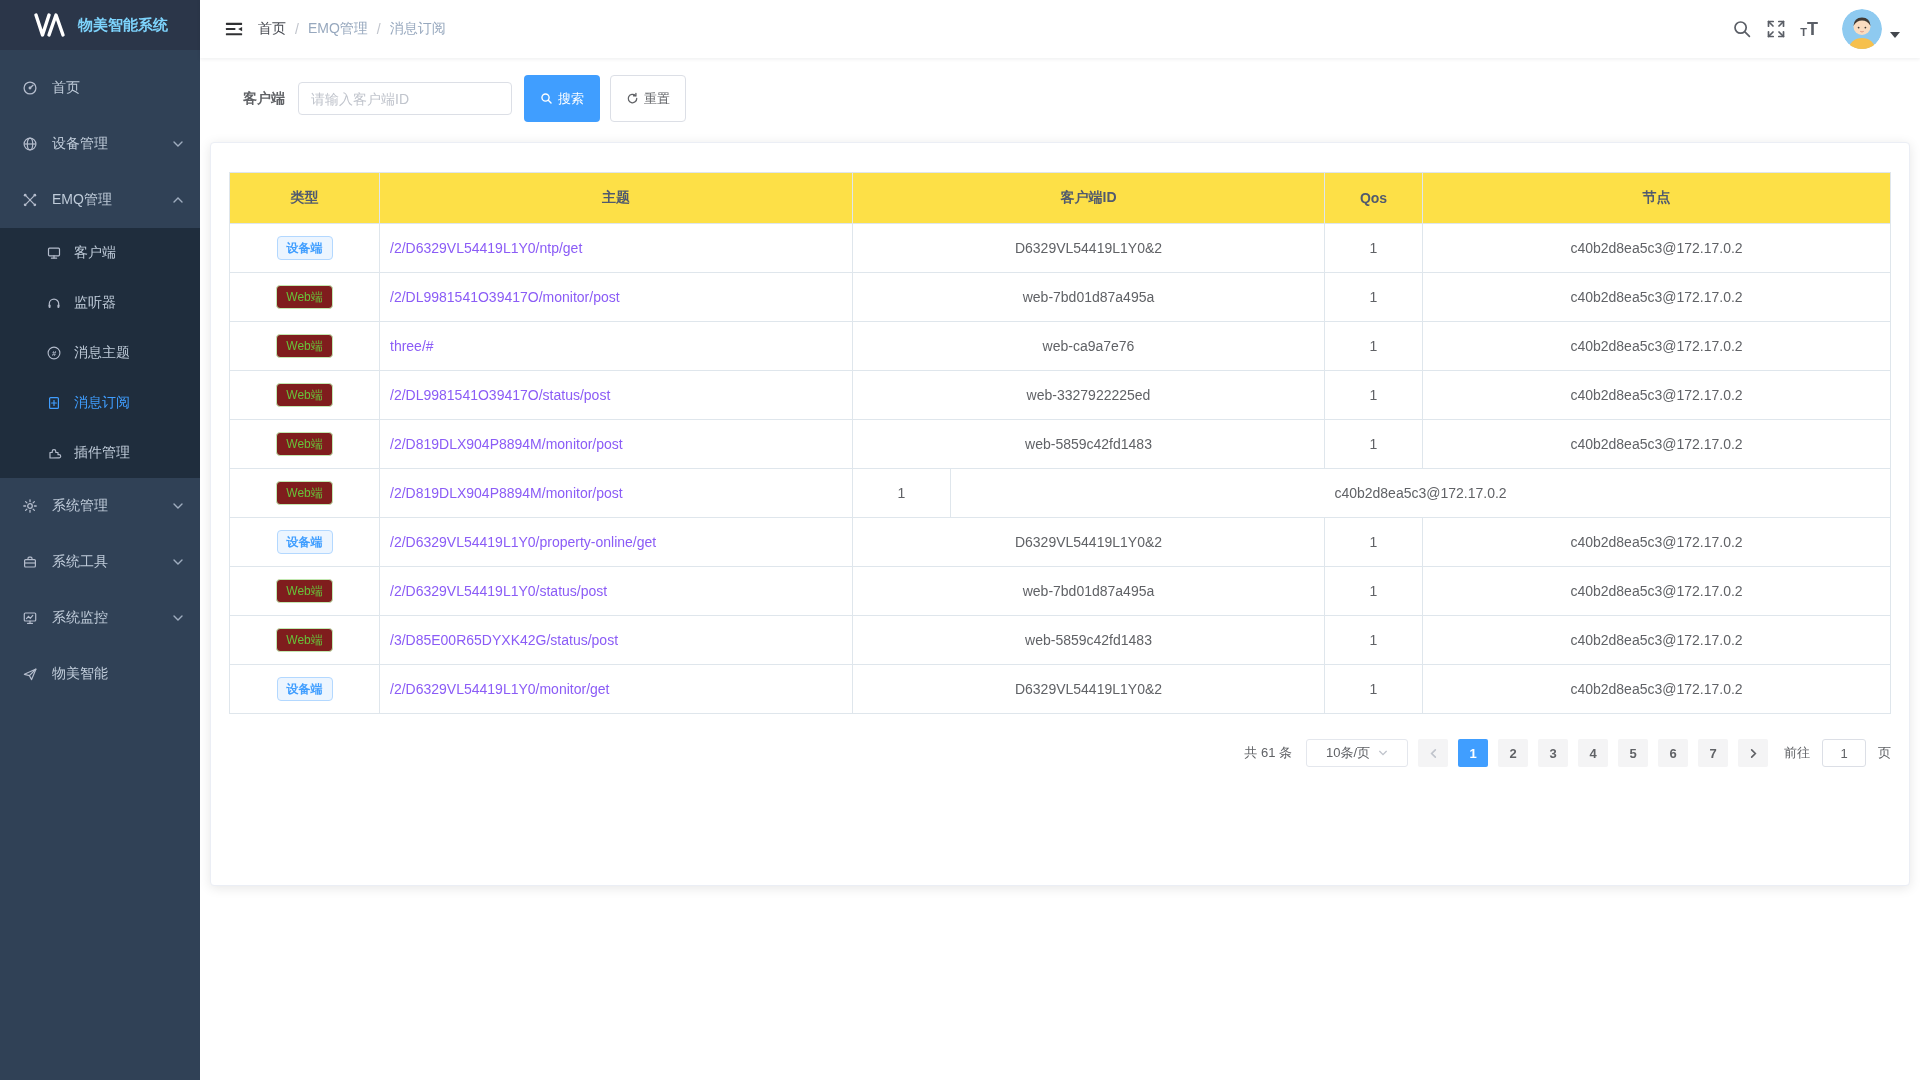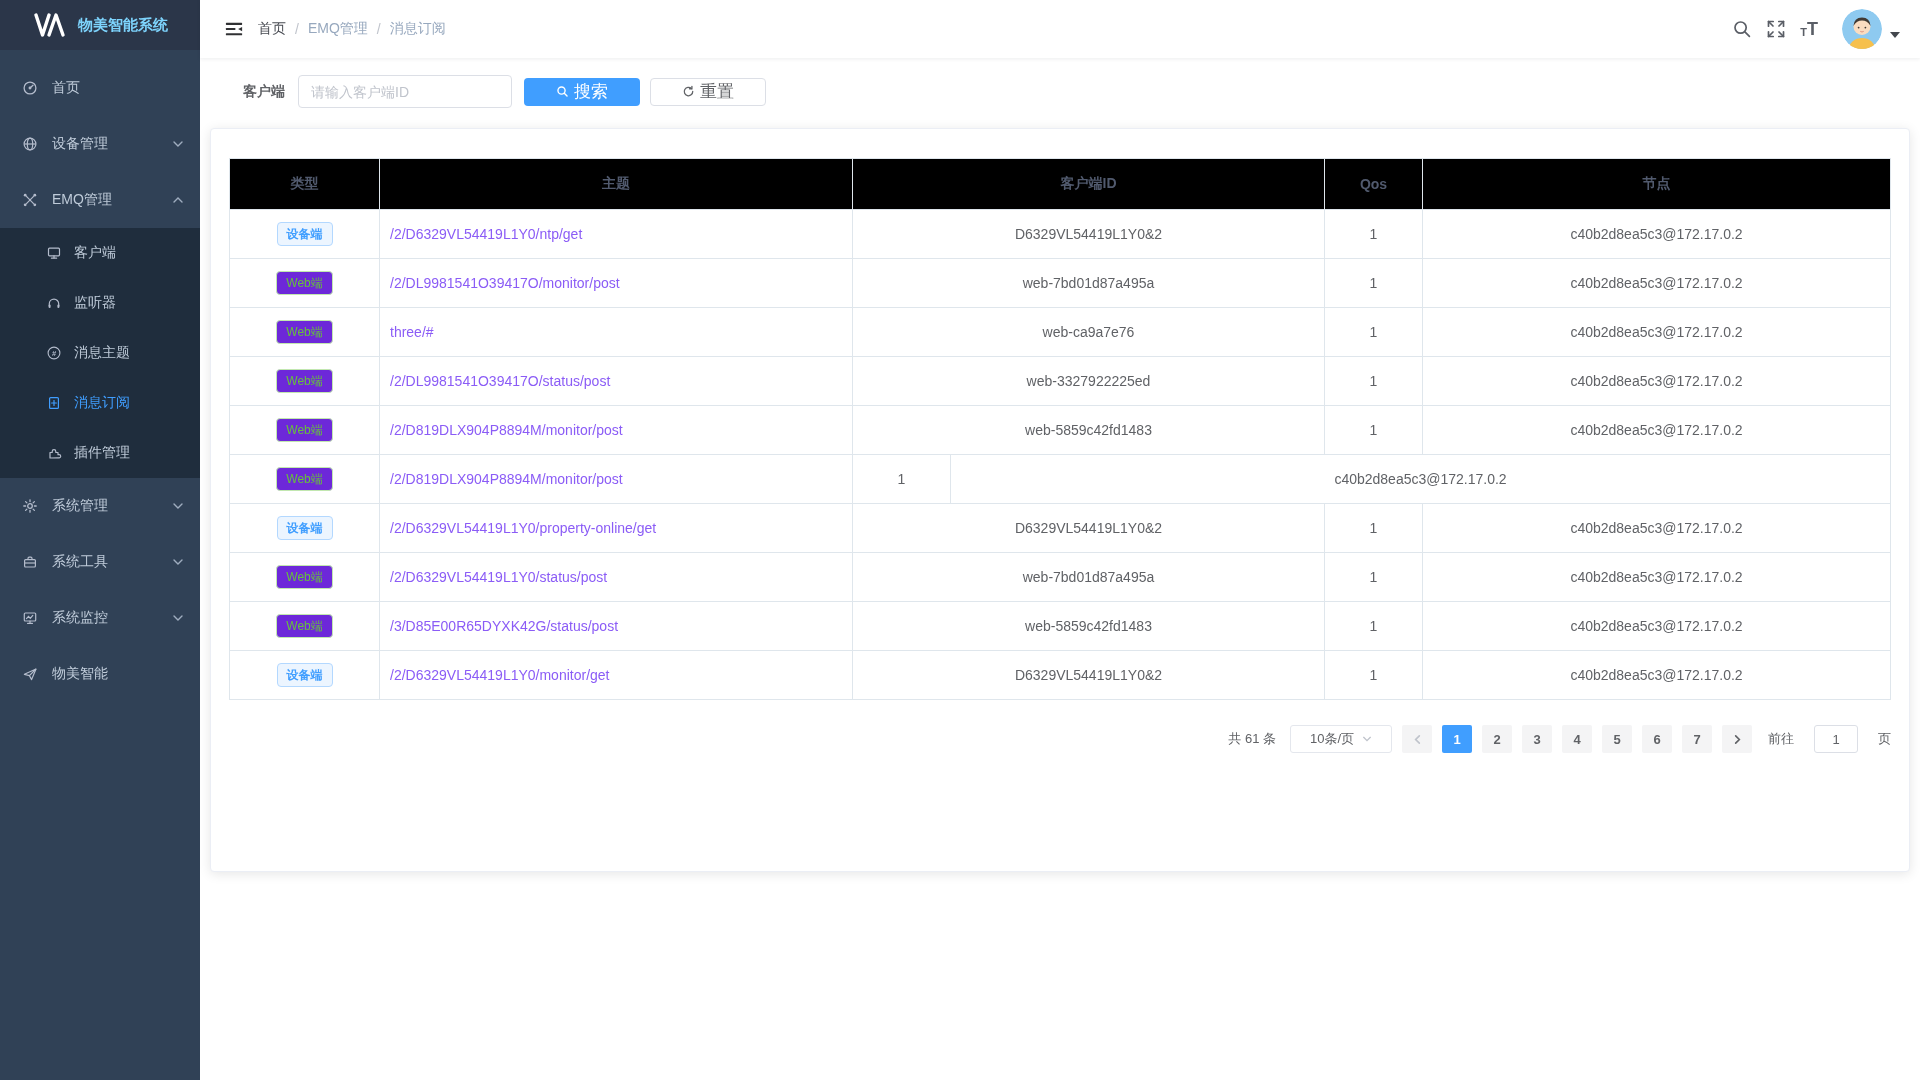--- a/index.html
+++ b/index.html
@@ -43,64 +43,64 @@
   .caret-down { width:0; height:0; border-left:5px solid transparent; border-right:5px solid transparent;
     border-top:6px solid #43474d; margin-top:12px; }
 
   
   .content { padding:0 10px; flex:1; background:#fff; }
   .search-card { background:#fff; padding:17px 20px 16px 33px; display:flex; align-items:center; }
   .search-label { font-weight:bold; color:#606266; margin-right:13px; }
   .search-input { width:214px; height:33px; border:1px solid #dcdfe6; border-radius:4px; padding:0 12px;
     font-size:14px; color:#606266; outline:none; font-family:inherit; }
   .search-input::placeholder { color:#c0c4cc; }
-  .btn { height:28px; border-radius:4px; font-size:17px; display:inline-flex; align-items:center;
-    justify-content:center; gap:5px; cursor:pointer; padding:0 31px; border:1px solid transparent; font-family:inherit; }
+  .btn { height:47px; border-radius:4px; font-size:13px; display:inline-flex; align-items:center;
+    justify-content:center; gap:5px; cursor:pointer; padding:0 15px; border:1px solid transparent; font-family:inherit; }
   .btn-primary { background:#409eff; color:#fff; margin-left:12px; }
   .btn-plain { background:#fff; color:#606266; border-color:#dcdfe6; margin-left:10px; }
   .btn svg { width:13px; height:13px; }
 
   .table-card { margin:4px 0 0 0; background:#fff; border-radius:4px;
     box-shadow:0 2px 12px 0 rgba(0,0,0,.1); border:1px solid #ebeef5;
     padding:29px 18px 118px 18px; }
 
   
   .table { width:100%; border:1px solid #dfe6ec; border-bottom:none; }
   .tr { display:flex; border-bottom:1px solid #dfe6ec; background:#fff; }
   .th, .td { display:flex; align-items:center; justify-content:center; padding:0 10px;
     border-right:1px solid #dfe6ec; overflow:hidden; }
   .th:last-child, .td:last-child { border-right:none; }
-  .thead .tr { background:#000000; }
+  .thead .tr { background:#fde047; }
   .th { height:50px; color:#515a6e; font-weight:bold; font-size:14px; }
   .td { height:48px; color:#606266; font-size:14px; }
   .col-type  { width:150px; flex:0 0 150px; }
   .col-topic { width:473px; flex:0 0 473px; }
   .col-client{ width:472px; flex:0 0 472px; }
   .col-qos   { width:98px;  flex:0 0 98px; }
   .col-node  { flex:1; }
   .td.col-topic { justify-content:flex-start; font-weight:normal; color:#8b5cf6; }
   .tag { height:24px; padding:0 9px; border-radius:4px; font-size:12px; display:inline-flex;
     align-items:center; border:1px solid transparent; white-space:nowrap; }
   .tag-device { background:#ecf5ff; border-color:#b3d8ff; color:#409eff;font-weight:bold; }
-  .tag-web    { background:#6d28d9; border-color:#c2e7b0; color:#67c23a; }
+  .tag-web    { background:#7f1d1d; border-color:#c2e7b0; color:#67c23a; }
 
   
   .pagination { margin-top:25px; display:flex; align-items:center; justify-content:flex-end;
     gap:10px; font-size:13px; color:#606266; }
   .pg-total { margin-right:4px; }
   .pg-select { width:102px; height:28px; border:1px solid #e4e7ed; border-radius:3px; display:flex;
     align-items:center; justify-content:center; gap:8px; color:#606266; background:#fff; cursor:pointer; }
   .pg-select svg { width:10px; height:10px; color:#c0c4cc; }
   .pg-btn { min-width:30px; height:28px; background:#f4f4f5; border:none; border-radius:2px;
     color:#606266; font-size:13px; font-weight:bold; display:inline-flex; align-items:center;
     justify-content:center; cursor:pointer; font-family:inherit; }
   .pg-btn.active { background:#409eff; color:#fff; cursor:default; }
   .pg-arrow svg { width:11px; height:11px; }
   .pg-arrow.disabled { color:#c0c4cc; cursor:not-allowed; }
-  .pg-jump { display:flex; align-items:center; gap:20px; margin-left:6px; }
+  .pg-jump { display:flex; align-items:center; gap:12px; margin-left:6px; }
   .pg-jump-input { width:44px; height:28px; border:1px solid #dcdfe6; border-radius:3px;
     text-align:center; font-size:13px; color:#606266; outline:none; font-family:inherit; }
 </style>
 </head>
 <body>
 
 <div class="app">
 
   <aside class="sidebar">
     <div class="logo-bar">

